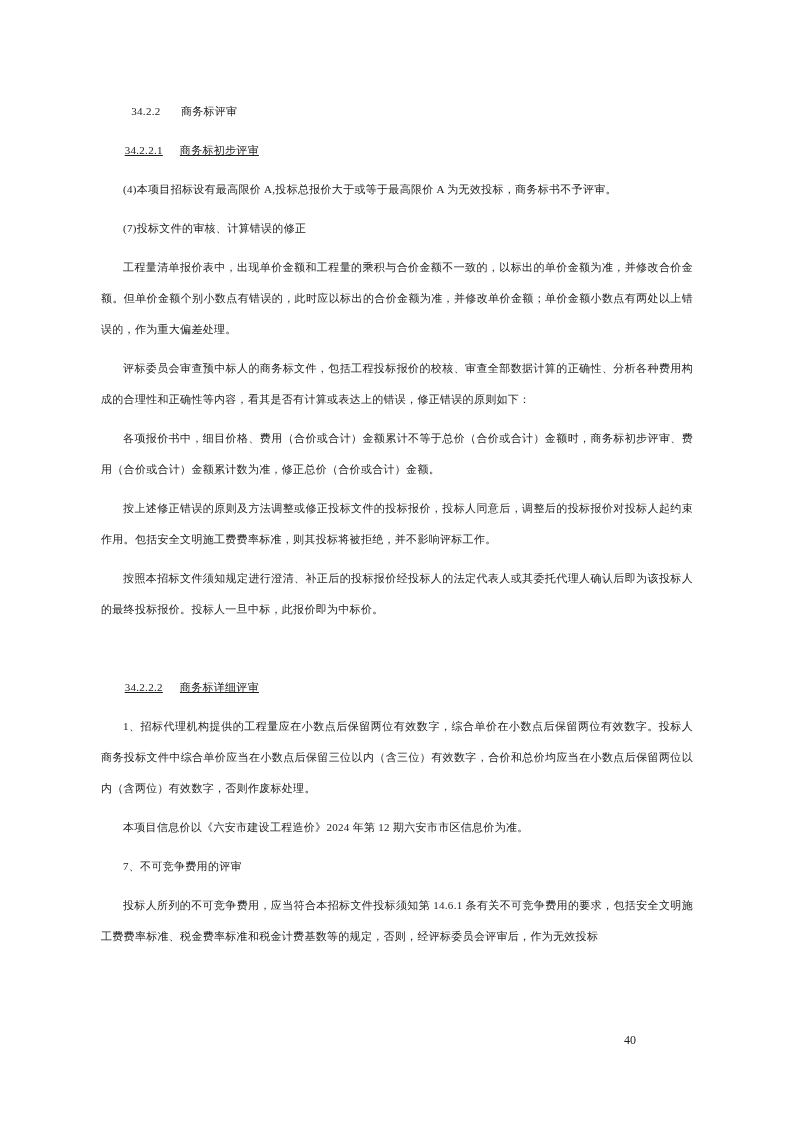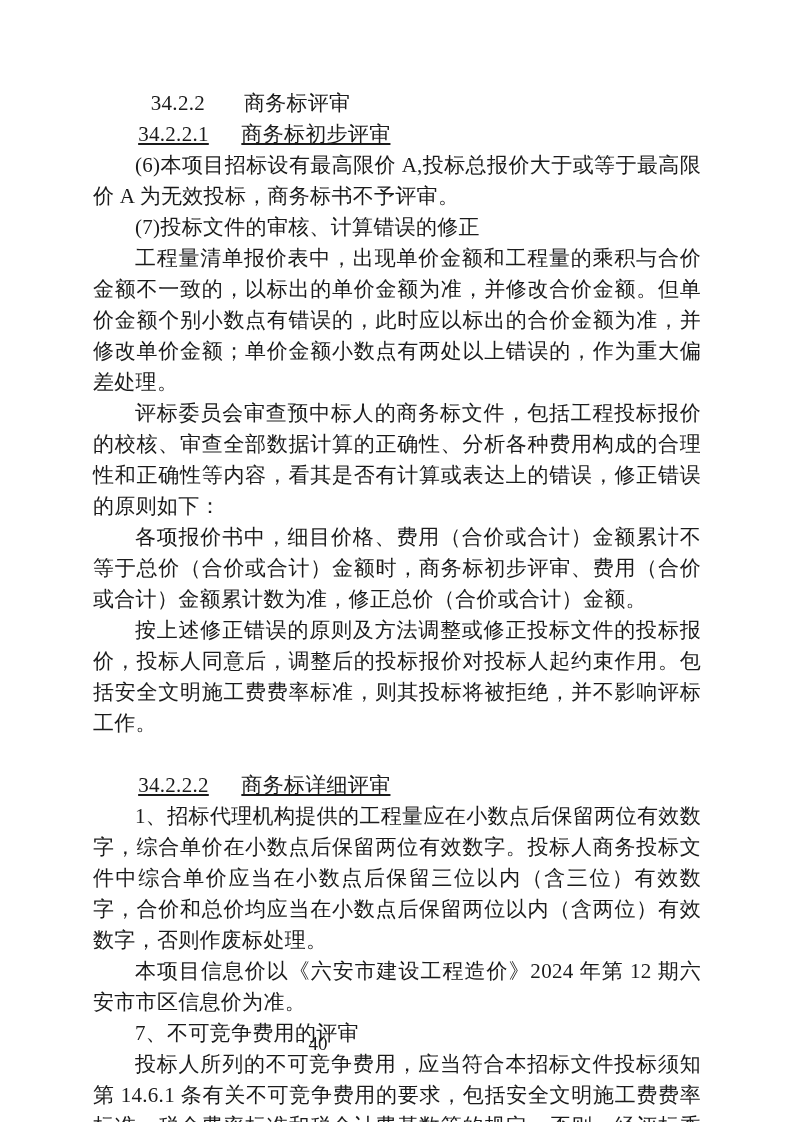--- a/index.html
+++ b/index.html
@@ -11,66 +11,67 @@
   }
   .page {
     position: absolute; inset: 0;
     background: var(--paper, #ffffff);
   }
   .content {
     position: absolute;
     left: 93px; top: 88px; width: 608px;
   }
   .para {
-    margin: 0;
+    margin: 8px;
     font-family: "Liberation Serif", "DejaVu Serif", serif;
-    font-size: 21px;
+    font-size: 11px;
     line-height: 31px;
     color: var(--ink, #1b1b1b);
     text-align: justify;
     letter-spacing: 0.3px;
   }
   .indent { text-indent: 2em; }
   .h  { text-indent: 2.15em; text-decoration: underline; }
   .h0 { text-indent: 2.75em; }
   .htitle { margin-left: 1.55em; }
   .h0 .htitle { margin-left: 1.85em; }
   .spacer { height: 31px; }
   .footer {
     position: absolute;
     left: 0; top: 1033px; width: 636px;
-    text-align: center;
+    text-align: right;
     font-family: "Liberation Serif", "DejaVu Serif", serif;
-    font-size: 19px;
+    font-size: 12px;
     color: var(--ink, #1b1b1b);
   }
 </style>
 </head>
 <body style="--ink: #1b1b1b; --paper: #ffffff;">
 
 <div class="page">
   <div class="content">
 
     <p class="para h0"><span>34.2.2</span><span class="htitle">商务标评审</span></p>
 
     <p class="para h"><span>34.2.2.1</span><span class="htitle">商务标初步评审</span></p>
 
-    <p class="para indent">(6)本项目招标设有最高限价 A,投标总报价大于或等于最高限价 A 为无效投标，商务标书不予评审。</p>
+    <p class="para indent">(4)本项目招标设有最高限价 A,投标总报价大于或等于最高限价 A 为无效投标，商务标书不予评审。</p>
 
     <p class="para indent">(7)投标文件的审核、计算错误的修正</p>
 
     <p class="para indent">工程量清单报价表中，出现单价金额和工程量的乘积与合价金额不一致的，以标出的单价金额为准，并修改合价金额。但单价金额个别小数点有错误的，此时应以标出的合价金额为准，并修改单价金额；单价金额小数点有两处以上错误的，作为重大偏差处理。</p>
 
     <p class="para indent">评标委员会审查预中标人的商务标文件，包括工程投标报价的校核、审查全部数据计算的正确性、分析各种费用构成的合理性和正确性等内容，看其是否有计算或表达上的错误，修正错误的原则如下：</p>
 
     <p class="para indent">各项报价书中，细目价格、费用（合价或合计）金额累计不等于总价（合价或合计）金额时，商务标初步评审、费用（合价或合计）金额累计数为准，修正总价（合价或合计）金额。</p>
 
 
     <p class="para indent">按上述修正错误的原则及方法调整或修正投标文件的投标报价，投标人同意后，调整后的投标报价对投标人起约束作用。包括安全文明施工费费率标准，则其投标将被拒绝，并不影响评标工作。</p>
 
+    <p class="para indent">按照本招标文件须知规定进行澄清、补正后的投标报价经投标人的法定代表人或其委托代理人确认后即为该投标人的最终投标报价。投标人一旦中标，此报价即为中标价。</p>
 
     <p class="para spacer"></p>
 
     <p class="para h"><span>34.2.2.2</span><span class="htitle">商务标详细评审</span></p>
 
     <p class="para indent">1、招标代理机构提供的工程量应在小数点后保留两位有效数字，综合单价在小数点后保留两位有效数字。投标人商务投标文件中综合单价应当在小数点后保留三位以内（含三位）有效数字，合价和总价均应当在小数点后保留两位以内（含两位）有效数字，否则作废标处理。</p>
 
     <p class="para indent">本项目信息价以《六安市建设工程造价》2024 年第 12 期六安市市区信息价为准。</p>
 
     <p class="para indent">7、不可竞争费用的评审</p>

